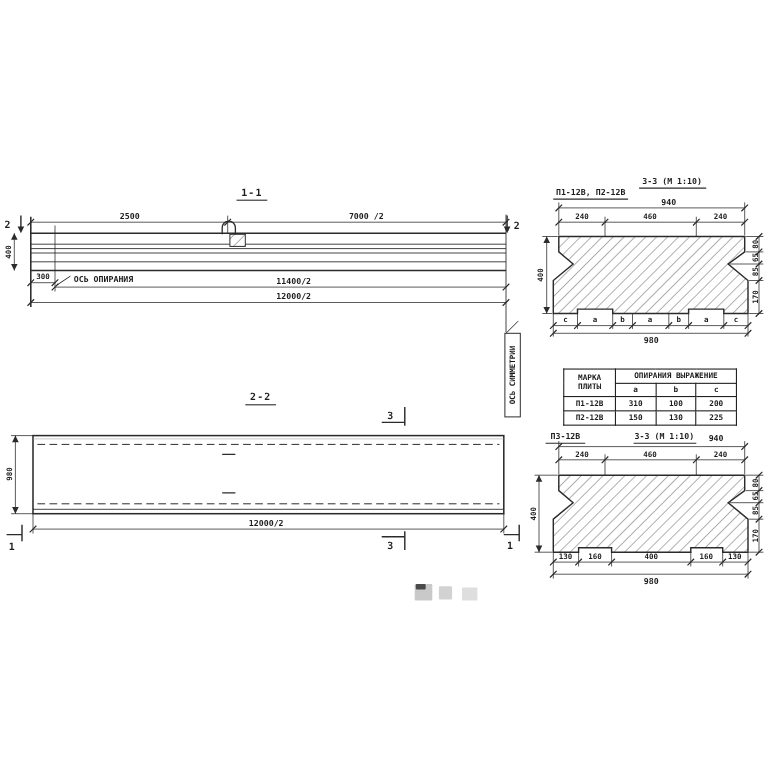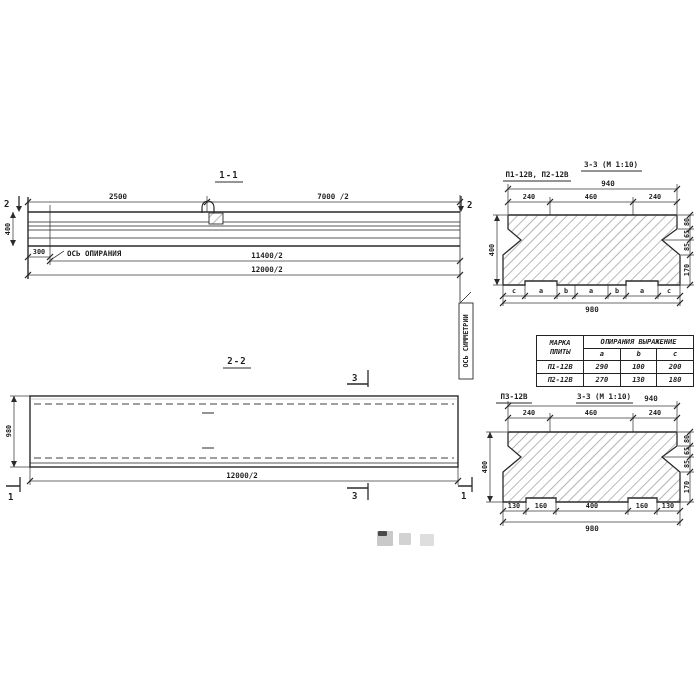--- a/index.html
+++ b/index.html
@@ -7,21 +7,21 @@
          font-family:"DejaVu Sans Mono", monospace;}
   svg text{font-family:"DejaVu Sans Mono", monospace;fill:#1c1c1c;}
   .t-title{font-size:9px;font-weight:700;letter-spacing:1px;}
   .t-dim{font-size:7.5px;font-weight:600;}
   .t-dim-s{font-size:6.8px;font-weight:600;}
   .t-rot{font-size:6.8px;font-weight:600;}
   .t-lbl{font-size:7.5px;font-weight:700;}
   .mid{text-anchor:middle;}
   .cen{dominant-baseline:middle;}
   
-  .tbl{position:absolute;left:536px;top:335px;width:158px;font-style:italic;}
+  .tbl{position:absolute;left:512px;top:335px;width:158px;}
   .tbl table{border-collapse:collapse;width:100%;table-layout:fixed;}
   .tbl td{border:1.2px solid #222;font-size:7px;font-weight:700;text-align:center;
           vertical-align:middle;padding:0;color:#1c1c1c;line-height:1.25;}
   .tbl .c0{width:46px;}
   .tbl .r1{height:13px;} .tbl .r2{height:12px;} .tbl .rD{height:13px;}
   .artifact{position:absolute;border-radius:1px;}
 </style>
 </head>
 <body>
 
@@ -235,29 +235,29 @@
           <td class="c0" rowspan="2">МАРКА ПЛИТЫ</td>
           <td colspan="3">ОПИРАНИЯ ВЫРАЖЕНИЕ</td>
         </tr>
         <tr class="r2">
           <td>a</td>
           <td>b</td>
           <td>c</td>
         </tr>
         <tr class="rD">
           <td>П1-12В</td>
-          <td>290</td>
+          <td>310</td>
           <td>100</td>
           <td>200</td>
         </tr>
         <tr class="rD">
           <td>П2-12В</td>
-          <td>270</td>
+          <td>150</td>
           <td>130</td>
-          <td>180</td>
+          <td>225</td>
         </tr>
       </tbody>
     </table>
   </div>
 
   
   <div class="artifact" style="left:377px;top:531px;width:16px;height:15px;background:#c9c9c9;"></div>
   <div class="artifact" style="left:378px;top:531px;width:9px;height:5px;background:#4a4a4a;"></div>
   <div class="artifact" style="left:399px;top:533px;width:12px;height:12px;background:#d2d2d2;"></div>
   <div class="artifact" style="left:420px;top:534px;width:14px;height:12px;background:#dedede;"></div>

